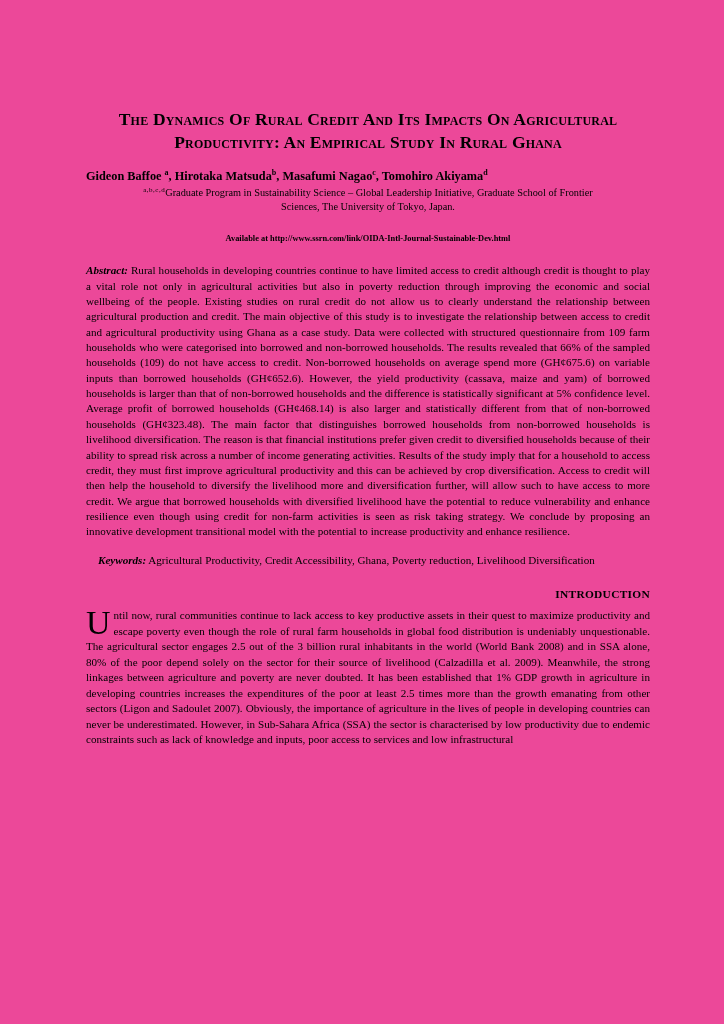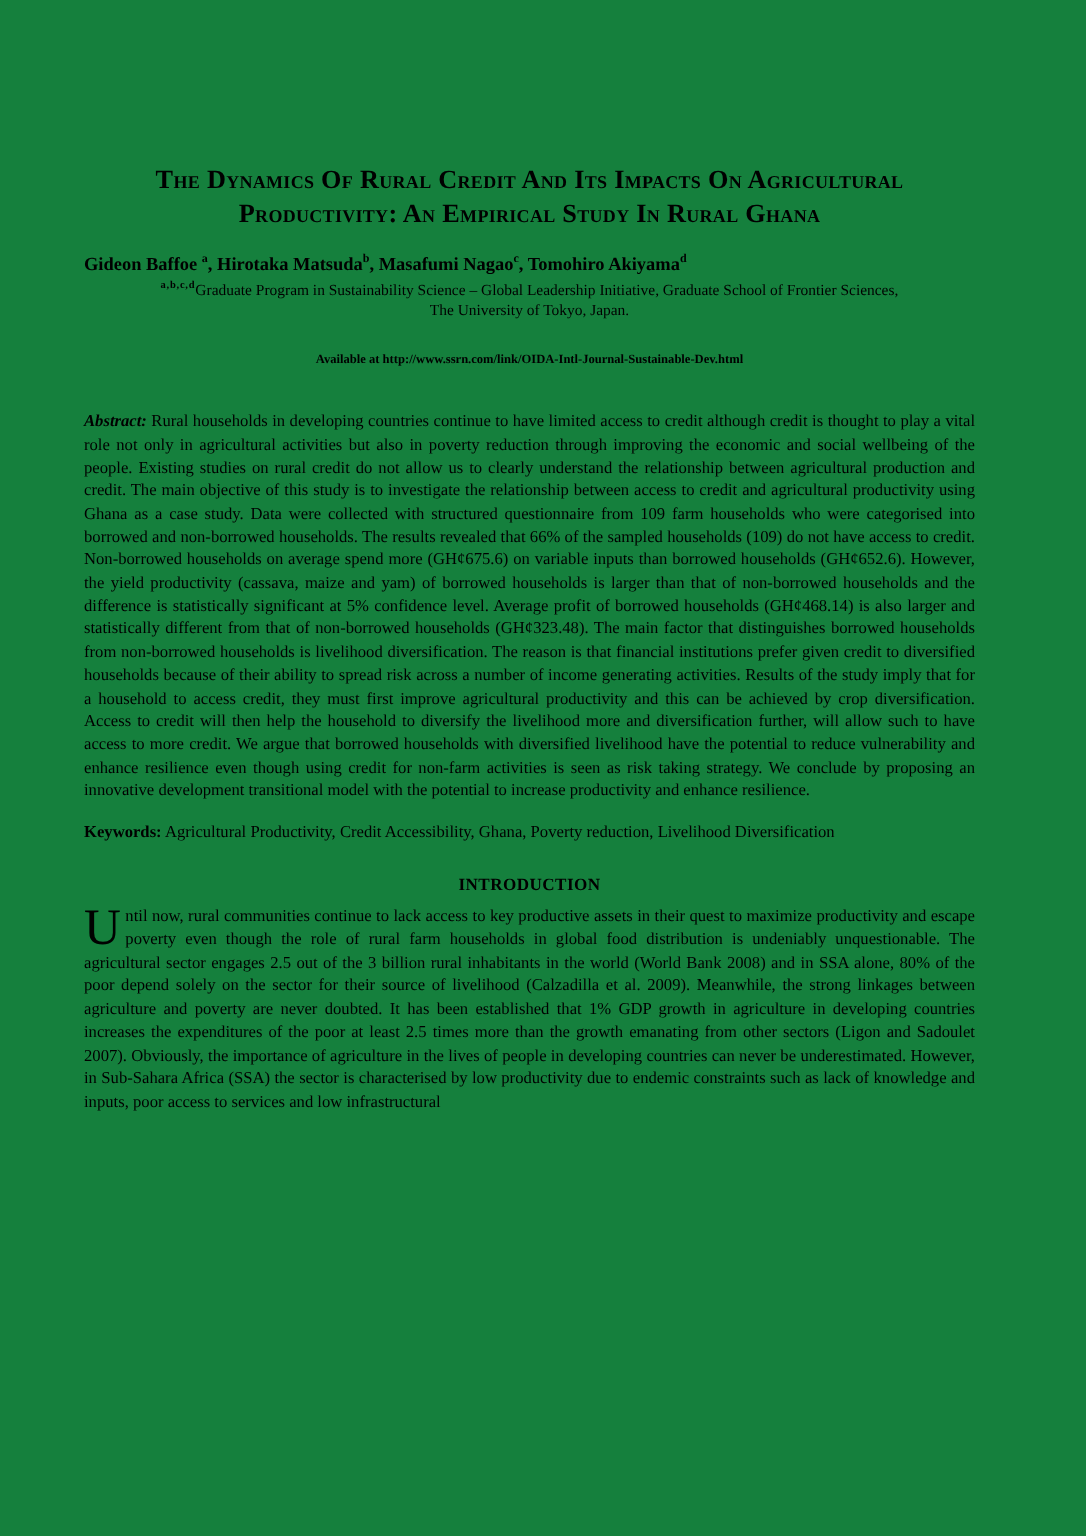--- a/index.html
+++ b/index.html
@@ -6,26 +6,26 @@
     margin: 0;
     padding: 0;
     background: #e8e8e8;
   }
   body {
     font-family: "Liberation Serif", serif;
   }
   .page {
     width: 724px;
     height: 1024px;
-    background: #15803d;
+    background: #ec4899;
     position: relative;
     margin: 0 auto;
     overflow: hidden;
     box-sizing: border-box;
-    padding: 108px 74px 0 56px;
+    padding: 108px 74px 0 86px;
   }
   .title {
     text-align: center;
     font-family: "Liberation Serif", serif;
     font-weight: bold;
     font-size: 17.5px;
     line-height: 1.32;
     letter-spacing: 0.2px;
     margin: 0 6px 14px 6px;
     color: #000;
@@ -46,61 +46,62 @@
     text-align: center;
     font-size: 10.3px;
     line-height: 1.28;
     margin: 0 48px;
     color: #000;
   }
   .affil .mark {
     font-size: 7px;
     vertical-align: super;
     letter-spacing: 0.5px;
-    font-weight: bold;
   }
   .corresponding {
     text-align: center;
     font-size: 10.3px;
     margin-top: 1px;
   }
   .pubinfo {
     text-align: center;
     font-size: 8.4px;
     font-weight: bold;
     line-height: 1.45;
     margin-top: 20px;
     color: #000;
   }
   .pubinfo .line1 {
     font-weight: bold;
   }
   .abstract {
-    margin-top: 28px;
+    margin-top: 18px;
     font-size: 11.1px;
     line-height: 1.385;
     text-align: justify;
     color: #000;
   }
   .abstract .lead {
     font-weight: bold;
     font-style: italic;
   }
   .keywords {
     margin-top: 13px;
     font-size: 11.1px;
     line-height: 1.385;
     text-align: justify;
     color: #000;
   }
   .keywords .lead {
     font-weight: bold;
+    font-style: italic;
+    margin-left: 12px;
   }
   .section-head {
-    text-align: center;
+    text-align: right;
     font-weight: bold;
     font-size: 11.4px;
     margin-top: 20px;
     margin-bottom: 8px;
     letter-spacing: 0.3px;
   }
   .body-text {
     font-size: 11.1px;
     line-height: 1.40;
     text-align: justify;

